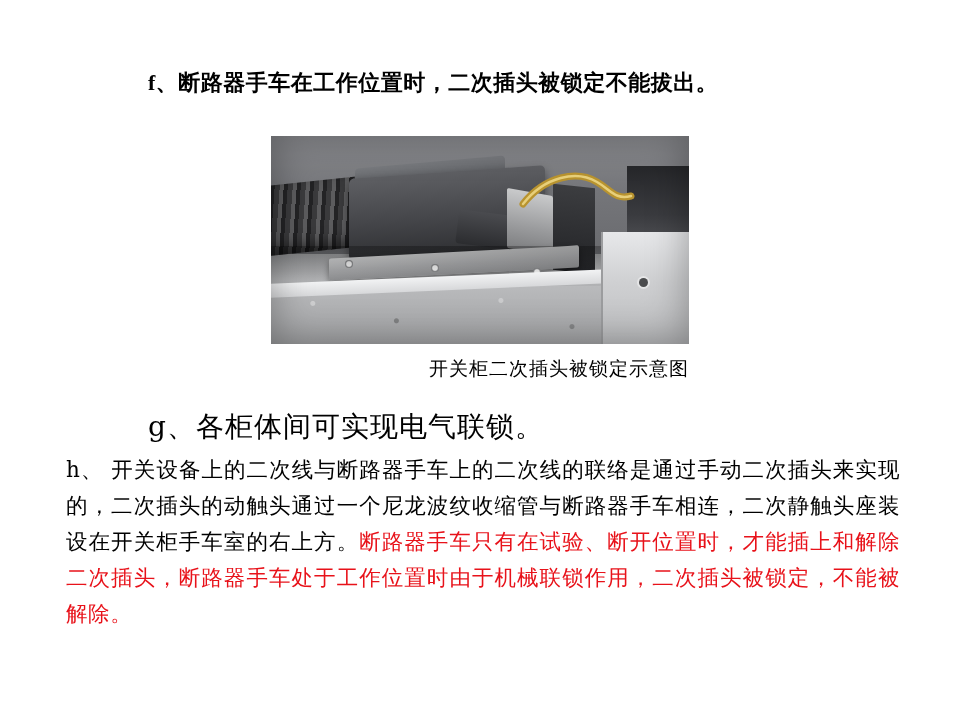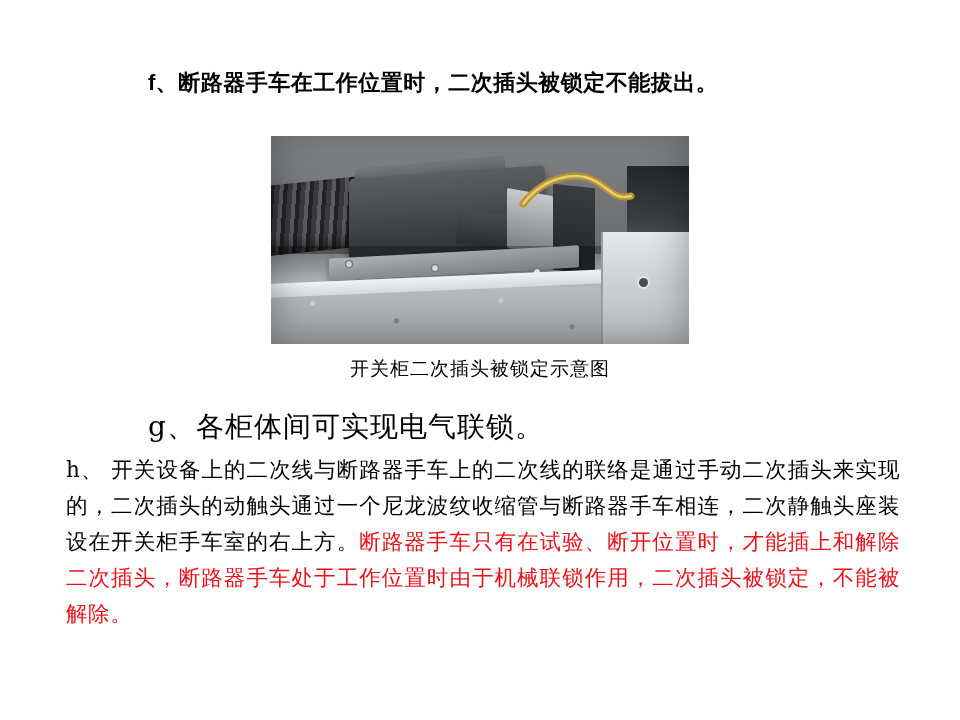--- a/index.html
+++ b/index.html
@@ -18,21 +18,21 @@
     width: 960px;
     height: 720px;
     box-sizing: border-box;
   }
 
   .heading-f {
     position: absolute;
     left: 148px;
     top: 68px;
     width: 700px;
-    font-family: Liberation Sans, sans-serif;
+    font-family: Liberation Serif, serif;
     font-weight: bold;
     font-size: 22px;
     color: #000000;
     letter-spacing: 0.5px;
     white-space: nowrap;
   }
 
   .figure {
     position: absolute;
     left: 271px;
@@ -176,21 +176,21 @@
     left: 0; top: 0; width: 418px; height: 208px;
     box-shadow: inset 0 0 40px rgba(0,0,0,0.35);
     pointer-events: none;
   }
 
   .figure-caption {
     position: absolute;
     left: 271px;
     top: 356px;
     width: 418px;
-    text-align: center;
+    text-align: right;
     font-family: "DejaVu Serif", "Liberation Serif", serif;
     font-size: 19px;
     color: #000000;
     letter-spacing: 1px;
   }
 
   .para-g {
     position: absolute;
     left: 148px;
     top: 408px;

